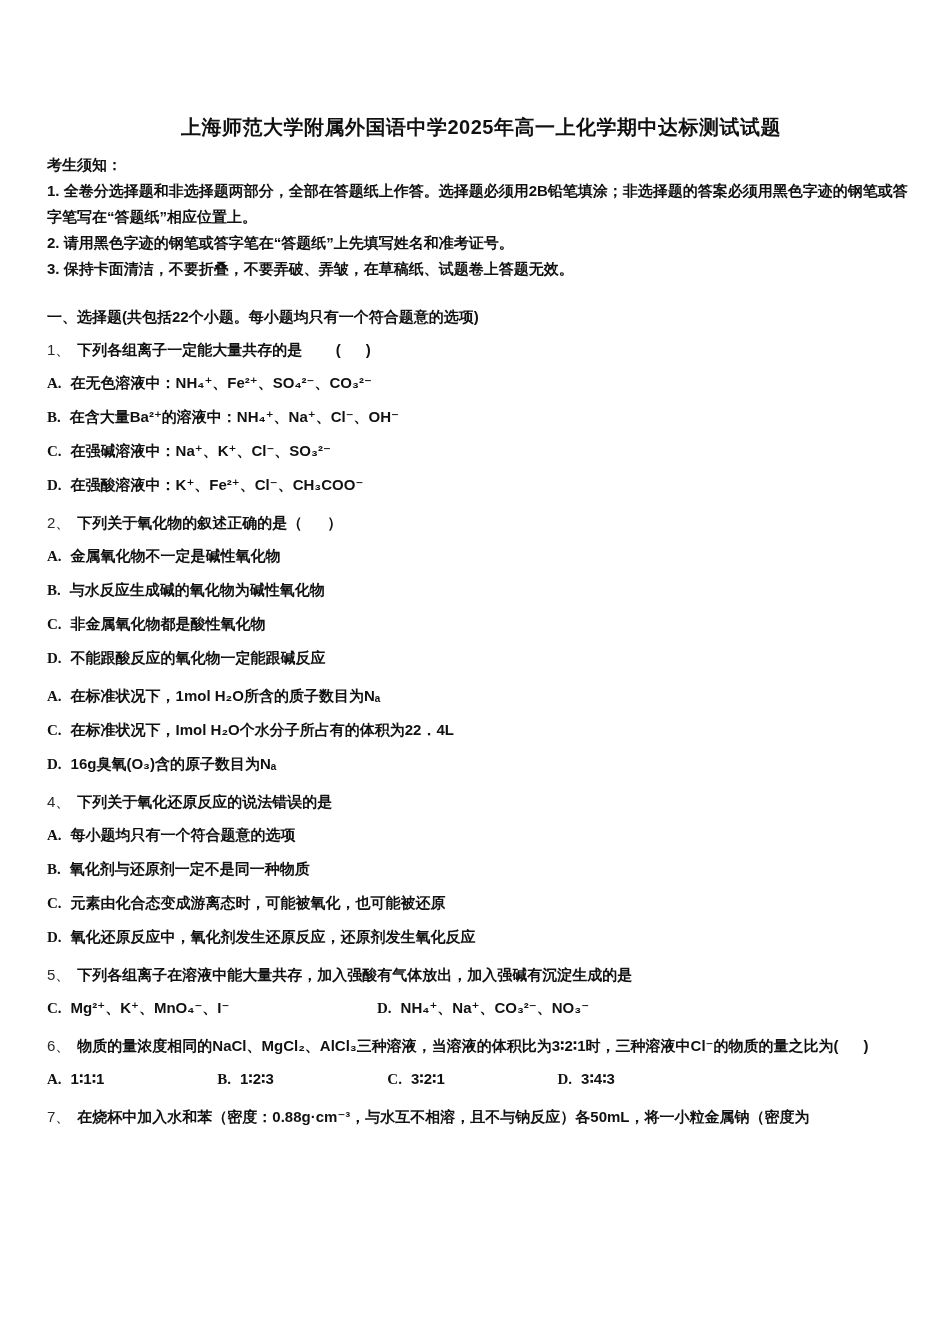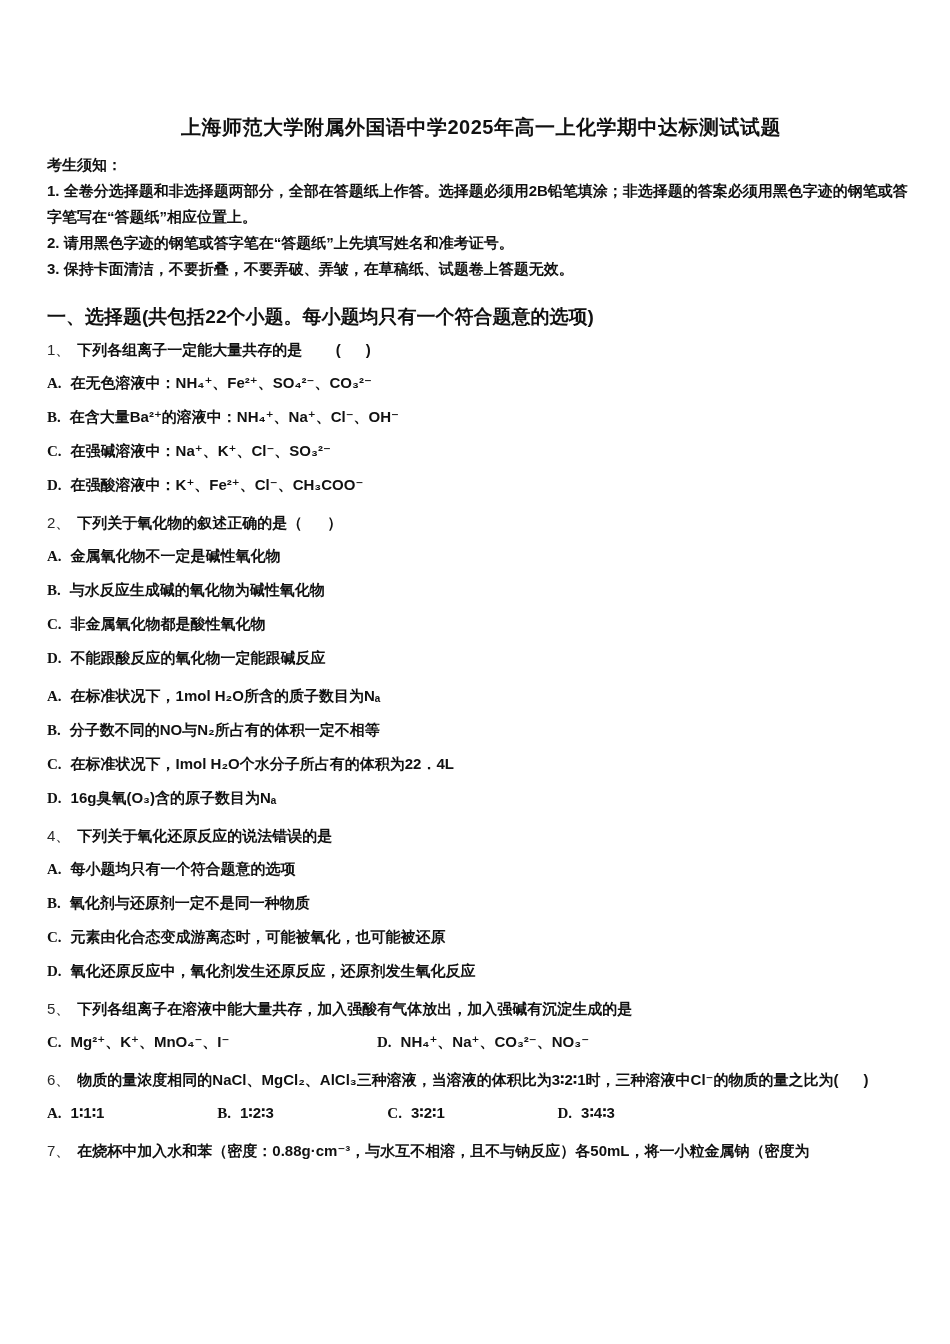--- a/index.html
+++ b/index.html
@@ -30,21 +30,21 @@
   }
   .notice p {
     margin: 0;
     font-size: 15px;
     line-height: 26px;
     font-weight: 700;
     white-space: pre-wrap;
   }
   .section-heading {
     margin: 18px 0 0 0;
-    font-size: 19px;
+    font-size: 15px;
     line-height: 33px;
     font-weight: 700;
   }
   .question { margin: 0 0 4px 0; }
   .stem, .opt-line {
     margin: 0;
     font-size: 15px;
     line-height: 33px;
     font-weight: 700;
   }
@@ -96,21 +96,20 @@
   <div class="question">
     <p class="stem"><span class="qnum">2、</span><span class="stem-text">下列关于氧化物的叙述正确的是（      ）</span></p>
     <p class="opt-line"><span class="opt-label">A.</span><span class="opt-text">金属氧化物不一定是碱性氧化物</span></p>
     <p class="opt-line"><span class="opt-label">B.</span><span class="opt-text">与水反应生成碱的氧化物为碱性氧化物</span></p>
     <p class="opt-line"><span class="opt-label">C.</span><span class="opt-text">非金属氧化物都是酸性氧化物</span></p>
     <p class="opt-line"><span class="opt-label">D.</span><span class="opt-text">不能跟酸反应的氧化物一定能跟碱反应</span></p>
   </div>
 
   <div class="question">
     <p class="opt-line"><span class="opt-label">A.</span><span class="opt-text">在标准状况下，1mol H₂O所含的质子数目为Nₐ</span></p>
-    <p class="opt-line"><span class="opt-label">B.</span><span class="opt-text">分子数不同的NO与N₂所占有的体积一定不相等</span></p>
     <p class="opt-line"><span class="opt-label">C.</span><span class="opt-text">在标准状况下，Imol H₂O个水分子所占有的体积为22．4L</span></p>
     <p class="opt-line"><span class="opt-label">D.</span><span class="opt-text">16g臭氧(O₃)含的原子数目为Nₐ</span></p>
   </div>
 
   <div class="question">
     <p class="stem"><span class="qnum">4、</span><span class="stem-text">下列关于氧化还原反应的说法错误的是</span></p>
     <p class="opt-line"><span class="opt-label">A.</span><span class="opt-text">每小题均只有一个符合题意的选项</span></p>
     <p class="opt-line"><span class="opt-label">B.</span><span class="opt-text">氧化剂与还原剂一定不是同一种物质</span></p>
     <p class="opt-line"><span class="opt-label">C.</span><span class="opt-text">元素由化合态变成游离态时，可能被氧化，也可能被还原</span></p>
     <p class="opt-line"><span class="opt-label">D.</span><span class="opt-text">氧化还原反应中，氧化剂发生还原反应，还原剂发生氧化反应</span></p>

